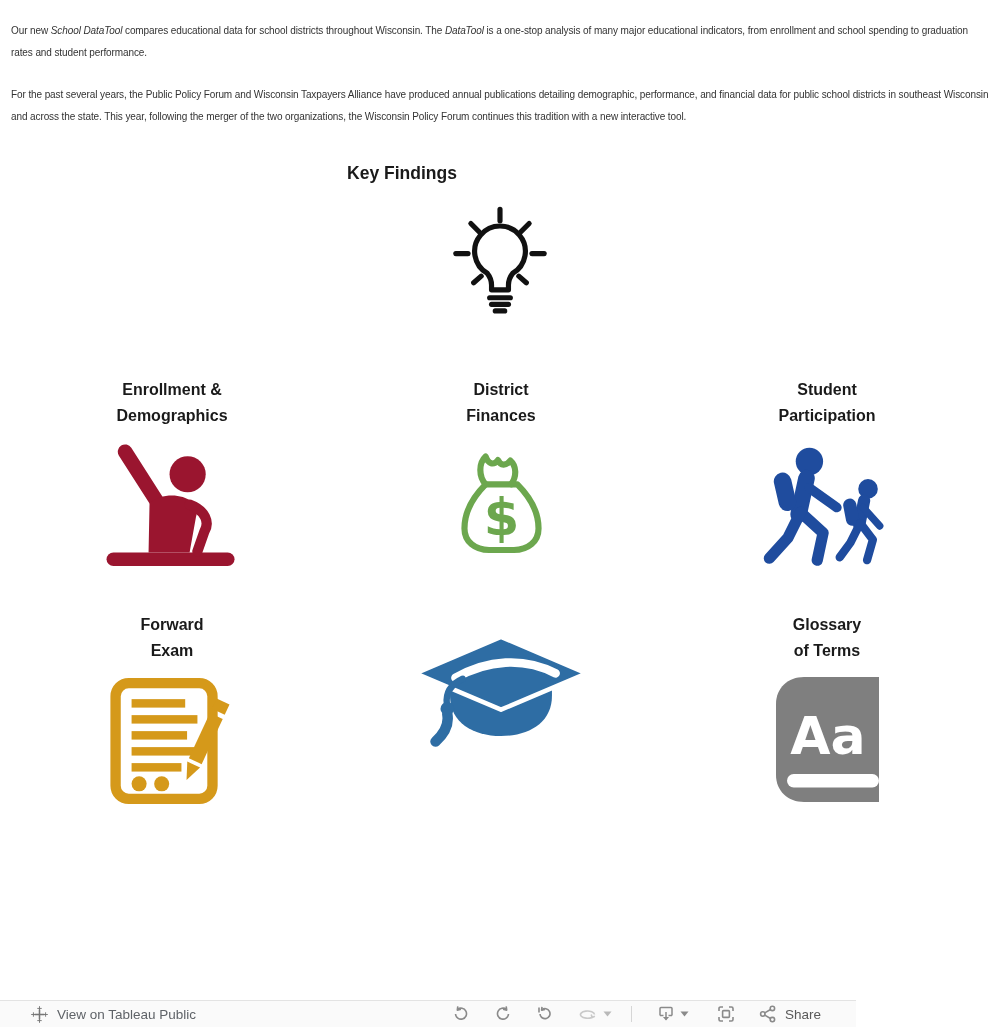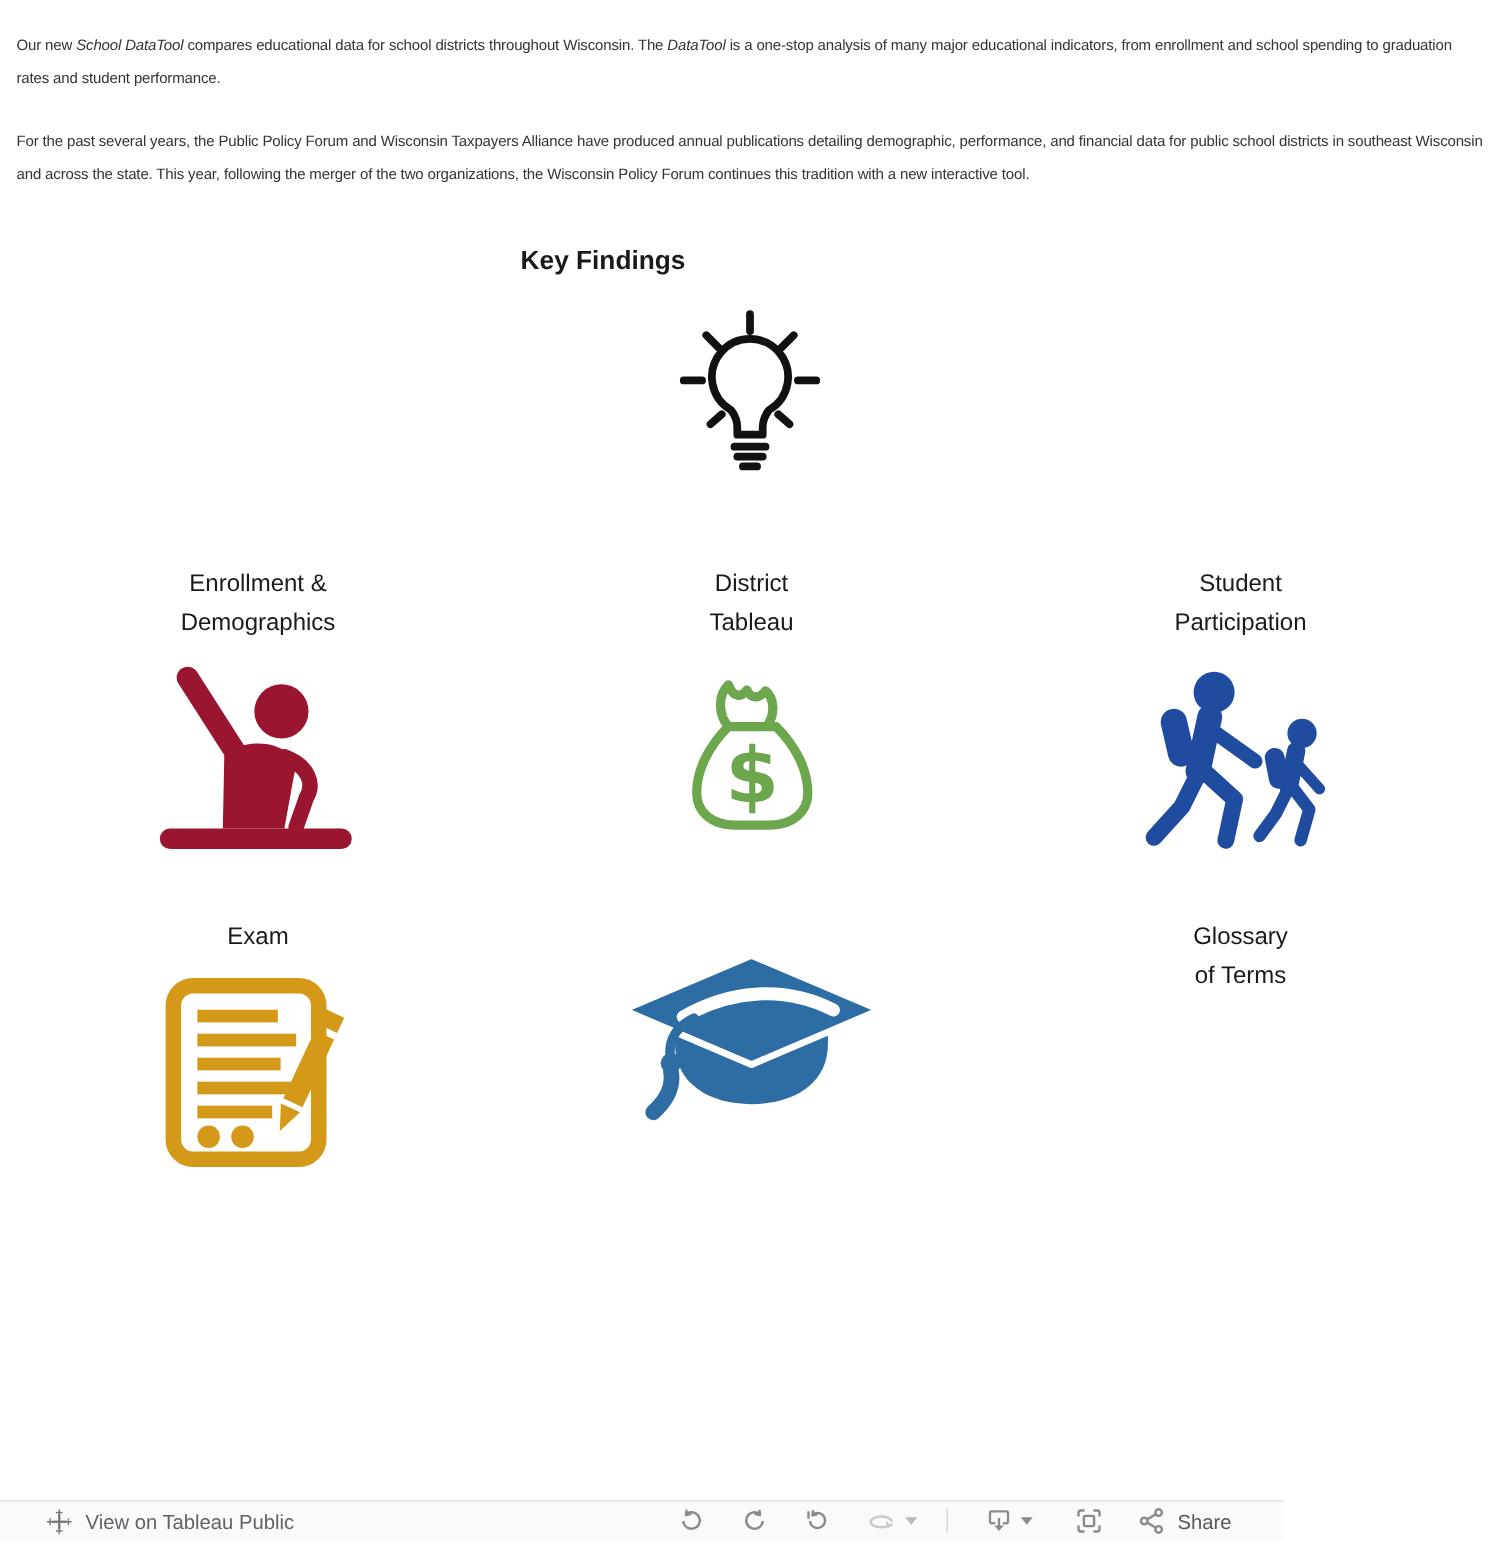--- a/index.html
+++ b/index.html
@@ -12,21 +12,21 @@
     color:#333; letter-spacing:-0.1px; }
   .intro em { font-style:italic; }
   .p1 { top:20px; }
   .p2 { top:84px; }
 
   .kf-title { position:absolute; top:163px; left:0; width:804px; text-align:center;
     font-size:17.5px; font-weight:bold; color:#1a1a1a; }
   .bulb-wrap { position:absolute; top:206px; left:0; width:1000px; text-align:center; }
 
   .cell { position:absolute; width:340px; text-align:center; }
-  .cell .lbl { font-size:16px; font-weight:normal; color:#1a1a1a; line-height:26px; }
+  .cell .lbl { font-size:16px; font-weight:bold; color:#1a1a1a; line-height:26px; }
   .cell .art { margin-top:13px; line-height:0; }
   .r1 { top:377px; }
   .r2 { top:612px; }
   .c1 { left:2px; }
   .c2 { left:331px; }
   .c3 { left:657px; }
 
   .toolbar { position:absolute; left:0; top:1000px; width:856px; height:27px;
     background:#fafafa; border-top:1px solid #e3e3e3; display:flex; align-items:center;
     padding:0 35px 0 31px; }
@@ -76,21 +76,21 @@
           <circle cx="86" cy="33" r="18.5"></circle>
           <path d="M 22,10 L 54,60" stroke="currentColor" stroke-width="15" stroke-linecap="round" fill="none"></path>
           <path d="M 47,63 C 59,52 80,53 90,61 C 95,65 96.5,71 94.5,77 L 88,113 L 46,113 Z"></path>
           <path d="M 88,64 C 104,70 109,82 103,92 L 96,112" stroke="currentColor" stroke-width="10.5" stroke-linecap="round" fill="none"></path>
         </svg>
       </div>
     </div>
 
     <div class="cell r1 c2">
       <div class="lbl">District</div>
-      <div class="lbl">Tableau</div>
+      <div class="lbl">Finances</div>
       <div class="art" style="color: rgb(108, 167, 78);">
         <svg width="97" height="127" viewBox="0 0 110 128" fill="none" stroke="currentColor" stroke-width="7" stroke-linecap="round" stroke-linejoin="round">
           <path d="M 37,40 C 22,55 13,73 13,90 C 13,105 25,114.5 41,114.5 L 69,114.5 C 85,114.5 97,105 97,90 C 97,73 88,55 73,40 Z"></path>
           <path d="M 37,40 C 29,31 29,16 37,8.5 C 40,17 46,19 51,12.5 C 54,19 60,19.5 65,13 C 72,19 72.5,31 66,40"></path>
           <text x="55" y="97" font-size="58" font-weight="bold" text-anchor="middle" fill="currentColor" stroke="none" font-family="DejaVu Sans, sans-serif">$</text>
         </svg>
       </div>
     </div>
 
     <div class="cell r1 c3">
@@ -108,20 +108,21 @@
           <path d="M 104,60 L 99,85" stroke="currentColor" stroke-width="12.5" stroke-linecap="round" fill="none"></path>
           <rect x="84" y="58" width="13.5" height="28" rx="6.5" transform="rotate(-11 90 72)"></rect>
           <path d="M 103,67 L 120,86" stroke="currentColor" stroke-width="7.5" stroke-linecap="round" fill="none"></path>
           <path d="M 100,83 L 113,100 L 107,121" stroke="currentColor" stroke-width="8.5" stroke-linecap="round" stroke-linejoin="round" fill="none"></path>
           <path d="M 100,83 L 90,103 L 79,118" stroke="currentColor" stroke-width="8.5" stroke-linecap="round" stroke-linejoin="round" fill="none"></path>
         </svg>
       </div>
     </div>
 
     <div class="cell r2 c1">
+      <div class="lbl">Forward</div>
       <div class="lbl">Exam</div>
       <div class="art" style="color: rgb(213, 153, 26);">
         <svg width="127" height="128" viewBox="0 0 135 135" fill="currentColor">
           <rect x="7" y="6" width="103" height="123" rx="14" fill="none" stroke="currentColor" stroke-width="11"></rect>
           <rect x="24" y="23" width="57" height="9"></rect>
           <rect x="24" y="40" width="70" height="9"></rect>
           <rect x="24" y="57" width="59" height="9"></rect>
           <rect x="24" y="74" width="68" height="9"></rect>
           <rect x="24" y="91" width="53" height="9"></rect>
           <circle cx="32" cy="113" r="8"></circle>
@@ -144,20 +145,27 @@
           <path d="M 58,59 C 45,65 39,75 40.5,87" stroke="currentColor" stroke-width="7" stroke-linecap="round" fill="none"></path>
           <circle cx="41" cy="92" r="7.5"></circle>
           <path d="M 41,98 C 43,109 38,119 28,128" stroke="currentColor" stroke-width="11.5" stroke-linecap="round" fill="none"></path>
         </svg>
       </div>
     </div>
 
     <div class="cell r2 c3">
       <div class="lbl">Glossary</div>
       <div class="lbl">of Terms</div>
+      <div class="art" style="color: rgb(127, 127, 127);">
+        <svg width="103" height="125" viewBox="0 0 103 125" fill="currentColor">
+          <path d="M 28,0 L 103,0 L 103,125 L 28,125 C 12,125 0,114 0,98 L 0,27 C 0,11 12,0 28,0 Z"></path>
+          <rect x="11" y="97" width="92" height="13.5" rx="6.7" fill="#ffffff"></rect>
+          <text x="52" y="77" font-size="52" font-weight="bold" text-anchor="middle" fill="#ffffff" font-family="DejaVu Sans, sans-serif">Aa</text>
+        </svg>
+      </div>
     </div>
   </div>
 
   <div class="toolbar">
     <div class="tb-left">
       <span style="line-height:0">
         <svg width="17" height="17" viewBox="0 0 20 20" fill="#767676">
           <rect x="9.1" y="4.2" width="1.8" height="11.6"></rect>
           <rect x="4.2" y="9.1" width="11.6" height="1.8"></rect>
           <rect x="9.45" y="0.2" width="1.1" height="5.2"></rect>

